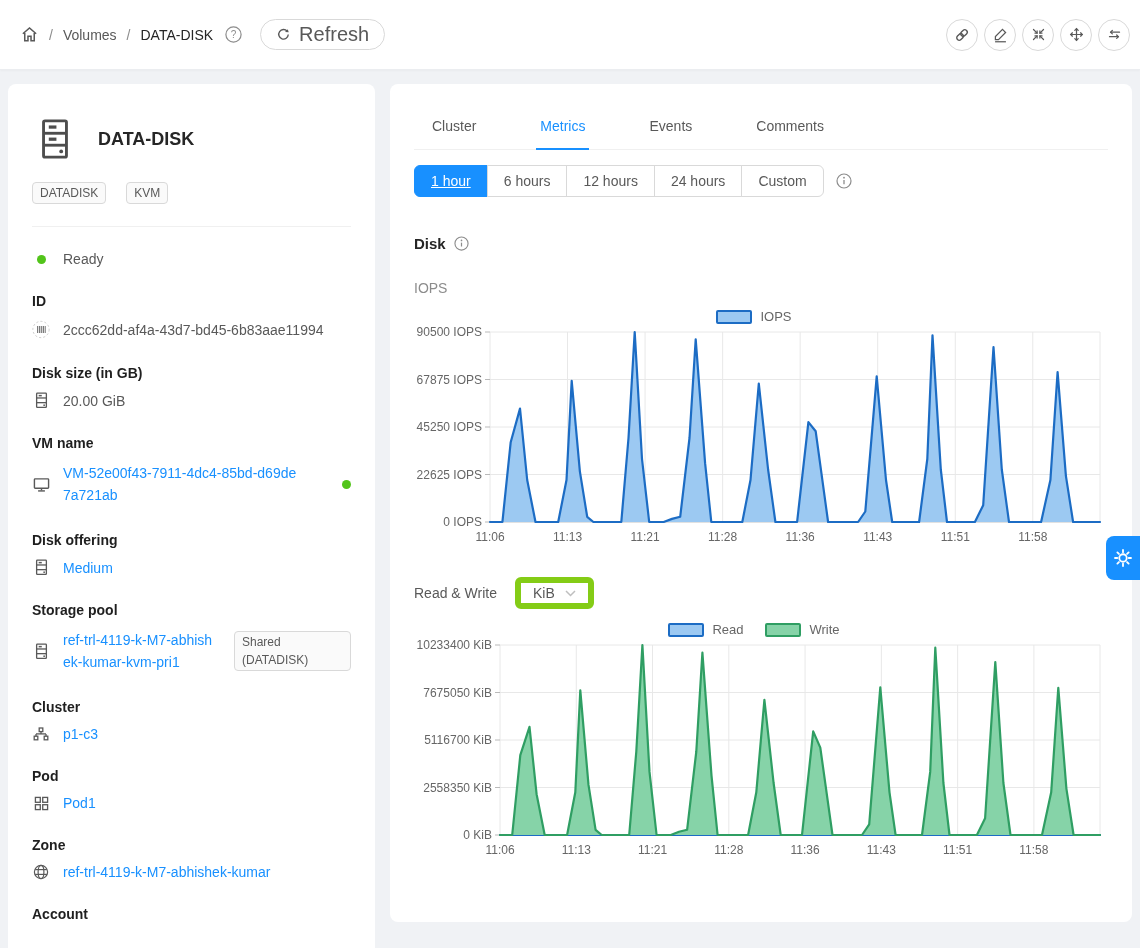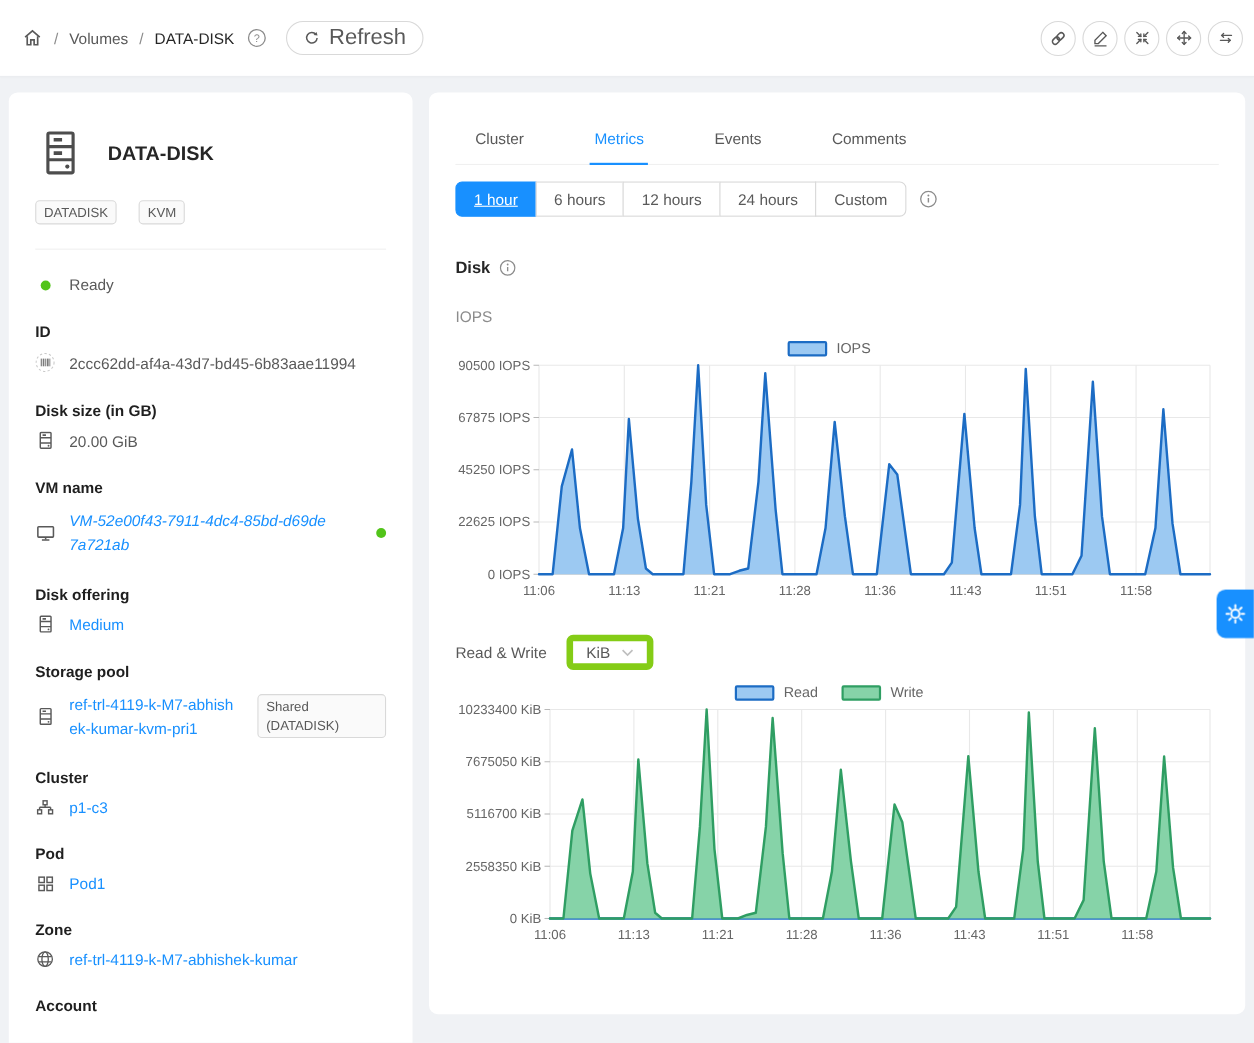--- a/index.html
+++ b/index.html
@@ -36,21 +36,21 @@
   .tag { font-size:12px; color:#595959; background:#fafafa; border:1px solid #d9d9d9;
     border-radius:4px; padding:1px 7px; line-height:18px; }
   .divider { border-top:1px solid #f0f0f0; margin:22px 0 24px; }
   .sec { margin-bottom:26px; }
   .sec-label { font-weight:700; color:#1f1f1f; margin-bottom:11px; }
   .sec-row { display:flex; align-items:center; gap:13px; }
   .sec-row.top { align-items:flex-start; }
   .sec-icon { width:18px; display:flex; justify-content:center; flex:none; color:#595959; }
   a.val-link { color:#1890ff; text-decoration:none; cursor:pointer; }
   .wrap-link { word-break:break-all; line-height:22px; display:block; }
-  .vm-row { display:flex; align-items:center;font-style:italic; }
+  .vm-row { display:flex; align-items:center; }
   .vm-link { max-width:250px; }
   .pool-link { max-width:152px; }
   .dot { width:9px; height:9px; border-radius:50%; background:#52c41a; display:inline-block; flex:none; }
   .status-val { color:#595959; }
 
   
   .tabs { display:flex; gap:56px; border-bottom:1px solid #f0f0f0; padding:0 14px; height:66px;
     align-items:flex-end; }
   .tab { padding:14px 4px 15px; color:#595959; cursor:pointer; position:relative; }
   .tab.active { color:#1890ff; }

